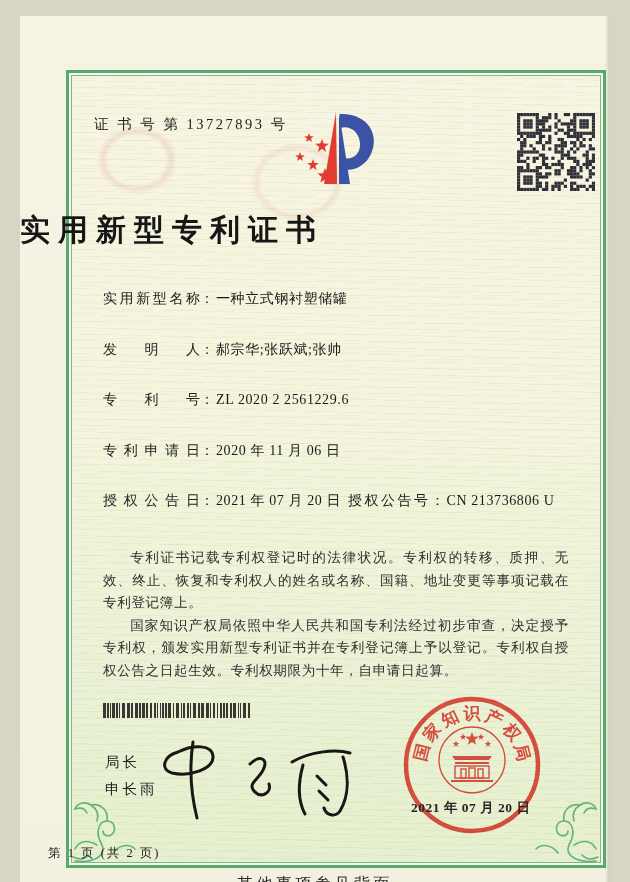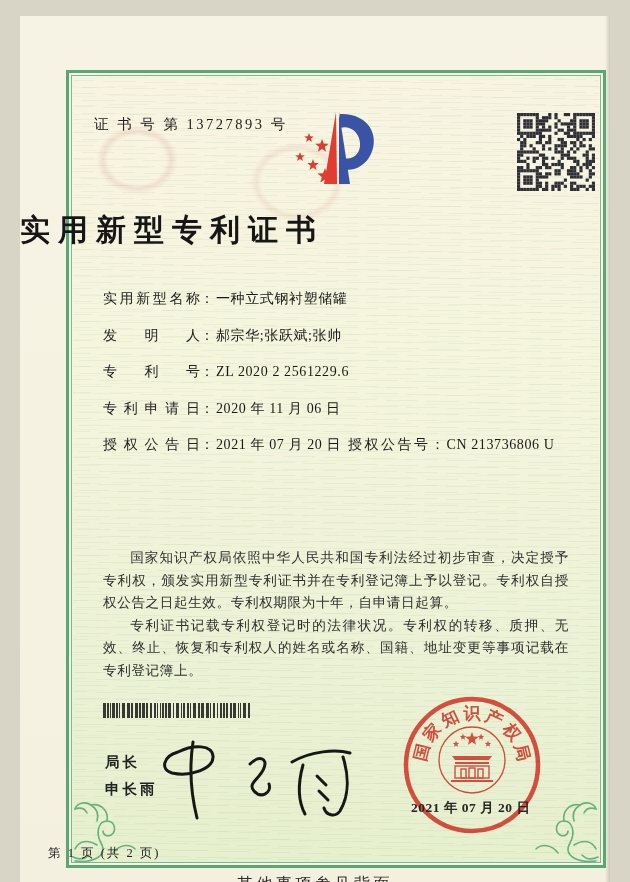--- a/index.html
+++ b/index.html
@@ -27,36 +27,36 @@
         background:radial-gradient(closest-side,transparent 55%,rgba(214,95,88,.10) 63%,transparent 73%);}
 
   .cert-no{position:absolute;left:74px;top:99px;font-size:14.5px;letter-spacing:2.5px;color:#222;}
 
   .logo{position:absolute;left:260px;top:90px;width:124px;height:88px;}
   .qr{position:absolute;left:497px;top:97px;width:78px;height:78px;}
 
   .title{position:absolute;left:0;top:194px;width:100%;
         font-size:30px;font-weight:600;letter-spacing:8px;color:#161616;}
 
-  .fields{position:absolute;left:83px;top:272px;width:470px;display:flex;flex-direction:column;gap:15px;
+  .fields{position:absolute;left:83px;top:272px;width:470px;display:flex;flex-direction:column;gap:29px;
         font-size:14px;line-height:21.5px;white-space:nowrap;}
   .frow{position:relative;}
   .flabel{display:inline-block;width:97px;text-align:justify;text-align-last:justify;color:#222;}
   .fcolon{display:inline-block;margin:0 2px 0 0;color:#222;}
   .fvalue{letter-spacing:.6px;color:#1a1a1a;}
   .grant{position:absolute;left:245px;top:0;text-align:right;}
   .glabel{letter-spacing:2.5px;}
 
   .body-text{position:absolute;left:83px;top:531px;width:466px;font-size:13.6px;line-height:22.6px;
         text-align:justify;color:#2f2f2f;letter-spacing:.6px;}
   .body-text p{margin:0;text-indent:2em;}
 
   .barcode{position:absolute;left:83px;top:687px;width:148px;height:16px;mix-blend-mode:multiply;}
 
-  .signer{position:absolute;left:85px;top:733px;font-size:14.5px;letter-spacing:3px;line-height:27px;color:#222;font-weight:bold;}
+  .signer{position:absolute;left:85px;top:733px;font-size:14.5px;letter-spacing:3px;line-height:27px;color:#222;}
   .signature{position:absolute;left:126px;top:720px;width:220px;height:88px;mix-blend-mode:multiply;}
 
   .seal{position:absolute;left:379px;top:676px;width:146px;height:146px;mix-blend-mode:multiply;}
   .seal text{font-family:"Liberation Serif","DejaVu Serif",serif;font-size:17px;font-weight:700;
         fill:var(--seal-red,#e8453c);}
   .seal-date{position:absolute;left:391px;top:783px;font-size:13.5px;font-weight:600;letter-spacing:.5px;
         color:#262626;z-index:5;}
 
   .page-num{position:absolute;left:0;top:829px;width:100%;font-size:12.5px;
         letter-spacing:2px;color:#222;padding-left:28px;}
@@ -434,22 +434,22 @@
     </div>
     <div class="frow">
       <span class="flabel">授权公告日</span><span class="fcolon">：</span><span class="fvalue">2021 年 07 月 20 日</span>
       <span class="grant">
         <span class="glabel">授权公告号</span><span class="fcolon">：</span><span class="fvalue">CN 213736806 U</span>
       </span>
     </div>
   </div>
 
   <div class="body-text">
+    <p>专利证书记载专利权登记时的法律状况。专利权的转移、质押、无效、终止、恢复和专利权人的姓名或名称、国籍、地址变更等事项记载在专利登记簿上。</p>
     <p>国家知识产权局依照中华人民共和国专利法经过初步审查，决定授予专利权，颁发实用新型专利证书并在专利登记簿上予以登记。专利权自授权公告之日起生效。专利权期限为十年，自申请日起算。</p>
-    <p>专利证书记载专利权登记时的法律状况。专利权的转移、质押、无效、终止、恢复和专利权人的姓名或名称、国籍、地址变更等事项记载在专利登记簿上。</p>
   </div>
 
   <svg class="barcode" id="barcode-svg" viewBox="0 0 148 16" preserveAspectRatio="none">
       <rect x="0" y="0" width="3" height="15" fill="#3c3c3c"></rect>
       <rect x="4" y="0" width="2" height="15" fill="#3c3c3c"></rect>
       <rect x="7" y="0" width="1" height="15" fill="#3c3c3c"></rect>
       <rect x="9" y="0" width="3" height="15" fill="#3c3c3c"></rect>
       <rect x="13" y="0" width="2" height="15" fill="#3c3c3c"></rect>
       <rect x="16" y="0" width="1" height="15" fill="#3c3c3c"></rect>
       <rect x="19" y="0" width="3" height="15" fill="#3c3c3c"></rect>

